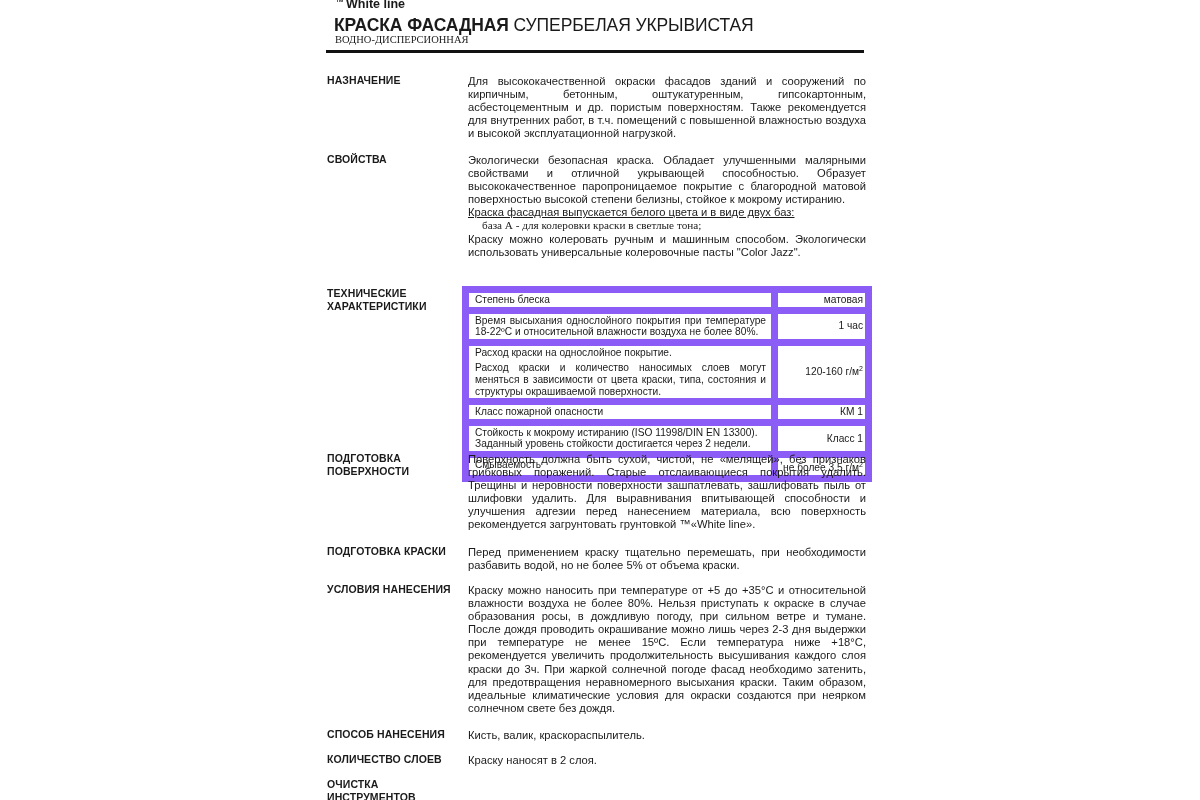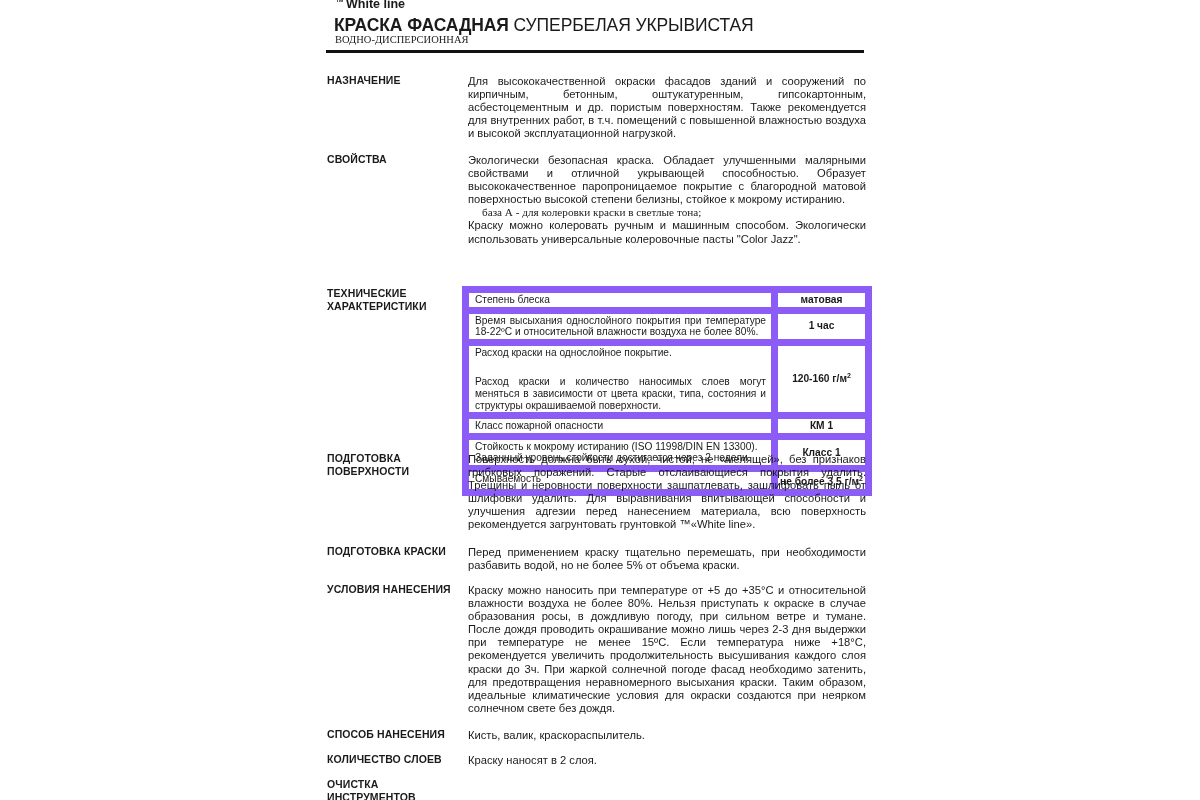--- a/index.html
+++ b/index.html
@@ -39,21 +39,21 @@
   .narrow { font-size:10.6px; letter-spacing:-0.2px; }
 
   table.spec {
     position:absolute; left:462px; top:286px; width:410px;
     border-collapse:collapse; font-size:10.2px; line-height:11.6px;
   }
   table.spec td {
     border:7px solid #8b5cf6; padding:1px 5px 1px 6px; vertical-align:top;
   }
   table.spec td.val {
-    width:83px; text-align:center; vertical-align:middle; padding:1px 2px;font-weight:bold;
+    width:83px; text-align:right; vertical-align:middle; padding:1px 2px;
   }
   table.spec td.desc { text-align:justify; }
   sup { font-size:7px; vertical-align:4px; line-height:0; }
 </style>
 </head>
 <body>
 
 <div>
   <div class="brand">
     <span class="tm">™</span><span>White line</span>
@@ -69,20 +69,21 @@
   <div class="label" style="top:74px;">НАЗНАЧЕНИЕ</div>
   <div class="text" style="top:75px;">
     <p>Для высококачественной окраски фасадов зданий и сооружений по кирпичным, бетонным, оштукатуренным, гипсокартонным, асбестоцементным и др. пористым поверхностям. Также рекомендуется для внутренних работ, в т.ч. помещений с повышенной влажностью воздуха и высокой эксплуатационной нагрузкой.</p>
   </div>
 </div>
 
 <div>
   <div class="label" style="top:153px;">СВОЙСТВА</div>
   <div class="text" style="top:154px;">
     <p>Экологически безопасная краска. Обладает улучшенными малярными свойствами и отличной укрывающей способностью. Образует высококачественное паропроницаемое покрытие с благородной матовой поверхностью высокой степени белизны, стойкое к мокрому истиранию.</p>
+    <p class="ul left">Краска фасадная выпускается белого цвета и в виде двух баз:</p>
     <p class="indent left">база А - для колеровки краски в светлые тона;</p>
     <p>Краску можно колеровать ручным и машинным способом. Экологически использовать универсальные колеровочные пасты "Color Jazz".</p>
   </div>
 </div>
 
 <div>
   <div class="label" style="top:287px;">
     <div>ТЕХНИЧЕСКИЕ</div>
     <div>ХАРАКТЕРИСТИКИ</div>
   </div>
@@ -91,21 +92,21 @@
         <tr>
       <td class="desc">Степень блеска</td>
       <td class="val">матовая</td>
     </tr>
     <tr>
       <td class="desc">Время высыхания однослойного покрытия при температуре 18-22ºC и относительной влажности воздуха не более 80%.</td>
       <td class="val">1 час</td>
     </tr>
     <tr>
       <td class="desc">
-        <div style="margin-bottom:18px;">Расход краски на однослойное покрытие.</div>
+        <div style="margin-bottom:4px;">Расход краски на однослойное покрытие.</div>
         <div>Расход краски и количество наносимых слоев могут меняться в зависимости от цвета краски, типа, состояния и структуры окрашиваемой поверхности.</div>
       </td>
       <td class="val"><span>120-160 г/м</span><sup>2</sup></td>
     </tr>
     <tr>
       <td class="desc">Класс пожарной опасности</td>
       <td class="val">КМ 1</td>
     </tr>
     <tr>
       <td class="desc" style="text-align:left;">Стойкость к мокрому истиранию (ISO 11998/DIN EN 13300). Заданный уровень стойкости достигается через 2 недели.</td>

